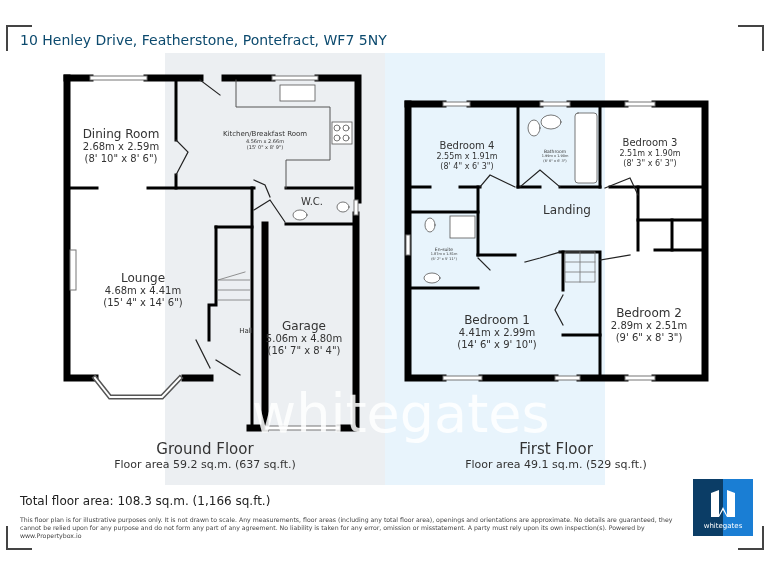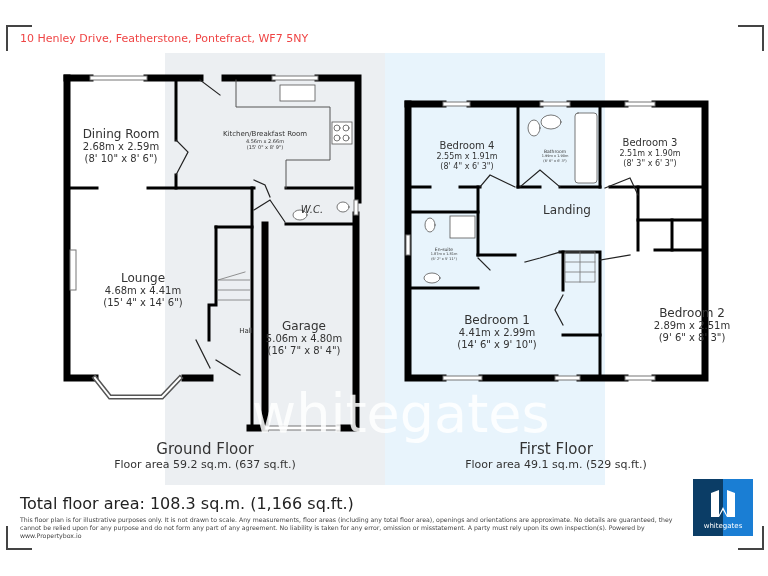--- a/index.html
+++ b/index.html
@@ -1,33 +1,33 @@
 <!DOCTYPE html>
 <html><head>
 <meta charset="utf-8">
 <style>
   html, body { margin: 0; padding: 0; }
   body { width: 768px; height: 576px; background: #ffffff; position: relative; overflow: hidden; font-family: "DejaVu Sans", sans-serif; color: #333; }
   .corner { position: absolute; border-color: #444; border-style: solid; border-width: 0; }
-  .title { position: absolute; left: 20px; top: 32px; font-size: 11px; color: #ef4444; white-space: nowrap; }
+  .title { position: absolute; left: 20px; top: 32px; font-size: 14px; color: #0c4a6e; white-space: nowrap; }
   .panel-gray { position: absolute; left: 165px; top: 53px; width: 220px; height: 432px; background: #eceff2; }
   .panel-blue { position: absolute; left: 385px; top: 53px; width: 220px; height: 432px; background: #e8f4fc; }
   .watermark { position: absolute; left: 252px; top: 382px; font-size: 54px; color: rgba(255,255,255,0.85); font-family: "DejaVu Sans", sans-serif; letter-spacing: 0px; white-space: nowrap; }
   svg.plan { position: absolute; left: 0; top: 0; }
   .room-label { position: absolute; text-align: center; color: #333; white-space: nowrap; line-height: 1.2; transform: translateX(-50%); }
   .room-label .name { font-size: 12px; }
   .room-label .dim { font-size: 10px; }
   .room-label.small .name { font-size: 7px; }
   .room-label.small .dim { font-size: 5px; }
   .room-label.tiny .name { font-size: 4.5px; }
   .room-label.tiny .dim { font-size: 3.5px; }
   .floor-caption { position: absolute; text-align: center; transform: translateX(-50%); white-space: nowrap; }
   .floor-caption .fname { font-size: 15px; color: #333; text-align: center; }
   .floor-caption .farea { font-size: 11px; color: #333; text-align: right; }
-  .total { position: absolute; left: 20px; top: 494px; font-size: 16px; color: #222; }
+  .total { position: absolute; left: 20px; top: 494px; font-size: 12px; color: #222; }
   .disclaimer { position: absolute; left: 20px; top: 516px; width: 660px; font-size: 6.2px; color: #444; line-height: 1.25; }
   .logo { position: absolute; left: 693px; top: 479px; width: 60px; height: 57px; background: linear-gradient(to right, #0b3d66 0, #0b3d66 50%, #1a7ed4 50%, #1a7ed4 100%); }
   .logo .lt { position: absolute; bottom: 6px; width: 100%; text-align: center; color: #fff; font-size: 7px; }
 </style>
 </head>
 <body>
 
 <div class="corner" style="left:6px;top:25px;width:24px;height:24px;border-top-width:2px;border-left-width:2px;"></div>
 <div class="corner" style="left:738px;top:25px;width:24px;height:24px;border-top-width:2px;border-right-width:2px;"></div>
 <div class="corner" style="left:6px;top:526px;width:24px;height:22px;border-bottom-width:2px;border-left-width:2px;"></div>
@@ -183,21 +183,21 @@
 <div class="room-label" style="left:121px;top:127px;">
   <div class="name">Dining Room</div>
   <div class="dim">2.68m x 2.59m</div>
   <div class="dim">(8' 10" x 8' 6")</div>
 </div>
 <div class="room-label small" style="left:265px;top:130px;">
   <div class="name">Kitchen/Breakfast Room</div>
   <div class="dim">4.56m x 2.66m</div>
   <div class="dim">(15' 0" x 8' 9")</div>
 </div>
-<div class="room-label" style="left:312px;top:204px;font-style:italic;">
+<div class="room-label" style="left:312px;top:196px;">
   <div class="dim">W.C.</div>
 </div>
 <div class="room-label" style="left:143px;top:271px;">
   <div class="name">Lounge</div>
   <div class="dim">4.68m x 4.41m</div>
   <div class="dim">(15' 4" x 14' 6")</div>
 </div>
 <div class="room-label small" style="left:232px;top:327px;padding-left:28px;">
   <div class="name">Hall</div>
 </div>
@@ -228,21 +228,21 @@
 <div class="room-label tiny" style="left:444px;top:247px;">
   <div class="name">En-suite</div>
   <div class="dim">1.87m x 1.81m</div>
   <div class="dim">(6' 2" x 5' 11")</div>
 </div>
 <div class="room-label" style="left:497px;top:313px;">
   <div class="name">Bedroom 1</div>
   <div class="dim">4.41m x 2.99m</div>
   <div class="dim">(14' 6" x 9' 10")</div>
 </div>
-<div class="room-label" style="left:649px;top:306px;margin-left:43px;">
+<div class="room-label" style="left:649px;top:306px;">
   <div class="name">Bedroom 2</div>
   <div class="dim">2.89m x 2.51m</div>
   <div class="dim">(9' 6" x 8' 3")</div>
 </div>
 
 <div class="floor-caption" style="left:205px;top:440px;">
   <div class="fname">Ground Floor</div>
   <div class="farea">Floor area 59.2 sq.m. (637 sq.ft.)</div>
 </div>
 <div class="floor-caption" style="left:556px;top:440px;">

